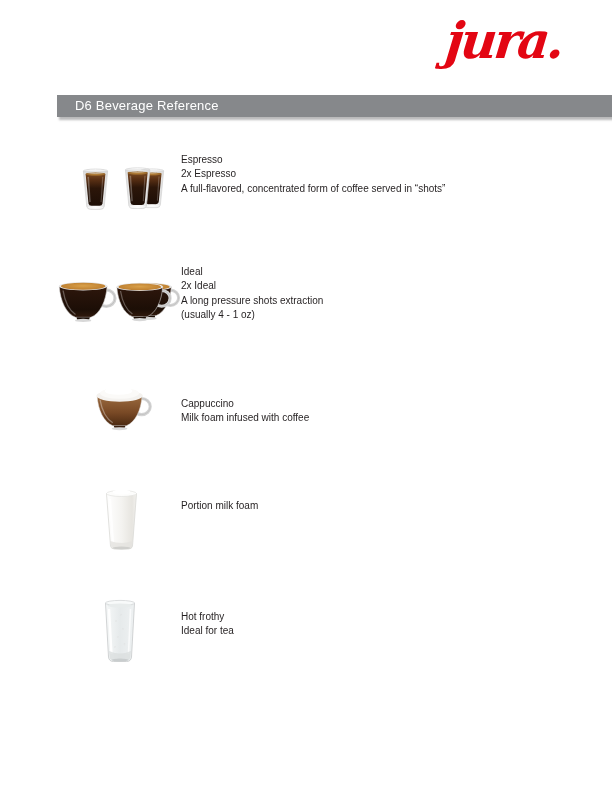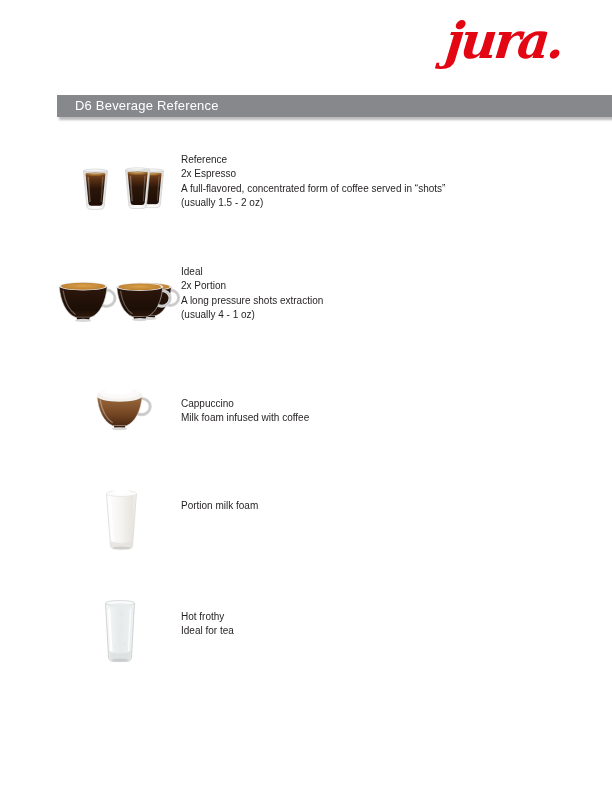--- a/index.html
+++ b/index.html
@@ -182,35 +182,34 @@
     <span class="header-title">D6 Beverage Reference</span>
   </div>
 
   <svg class="bev-img" style="left:80px; top:167px" width="31" height="45">
     <use href="#sym-espresso" width="31" height="45"></use>
   </svg>
   <svg class="bev-img" style="left:122px; top:166px" width="45" height="45">
     <use href="#sym-espresso2" width="45" height="45"></use>
   </svg>
   <div class="bev-text t-espresso">
-    <div>Reference</div>
+    <div>Espresso</div>
     <div>2x Espresso</div>
     <div>A full-flavored, concentrated form of coffee served in “shots”</div>
-    <div>(usually 1.5 - 2 oz)</div>
   </div>
 
   <svg class="bev-img" style="left:57px; top:279px" width="60" height="46">
     <use href="#sym-coffee" width="60" height="46"></use>
   </svg>
   <svg class="bev-img" style="left:115px; top:280px" width="66" height="44">
     <use href="#sym-coffee2" width="66" height="44"></use>
   </svg>
   <div class="bev-text t-coffee">
     <div>Ideal</div>
-    <div>2x Portion</div>
+    <div>2x Ideal</div>
     <div>A long pressure shots extraction</div>
     <div>(usually 4 - 1 oz)</div>
   </div>
 
   <svg class="bev-img" style="left:95px; top:386px" width="57" height="47">
     <use href="#sym-capp" width="57" height="47"></use>
   </svg>
   <div class="bev-text t-capp">
     <div>Cappuccino</div>
     <div>Milk foam infused with coffee</div>

